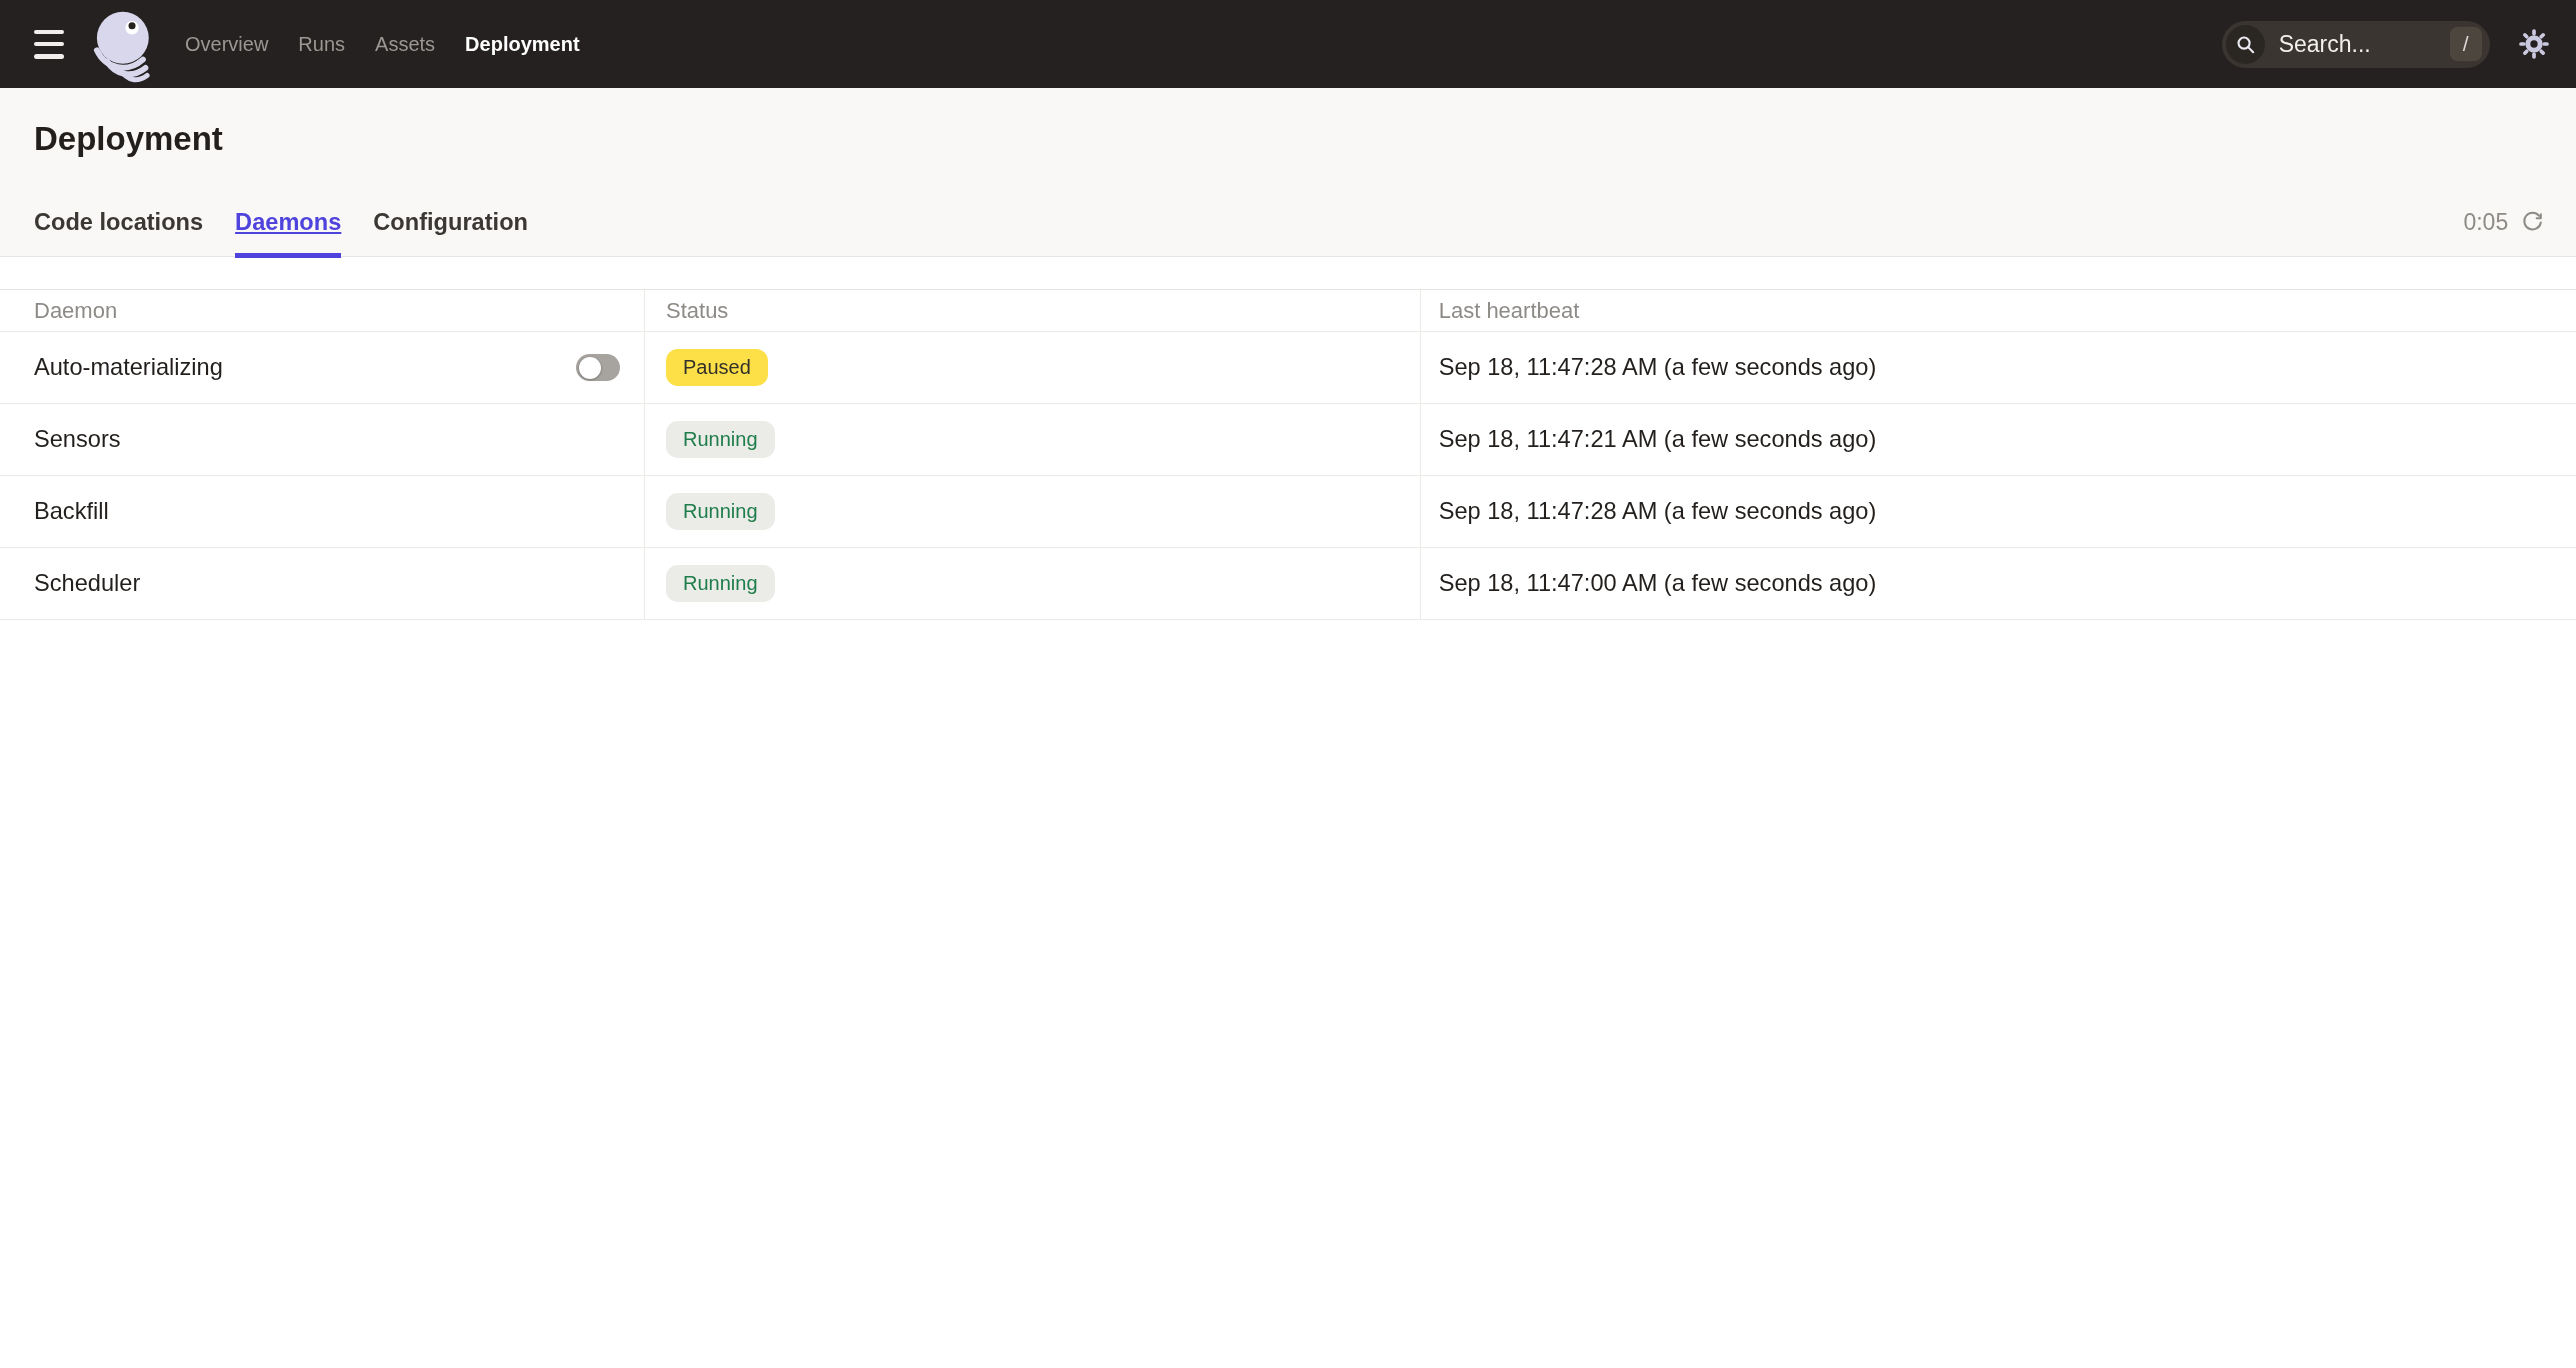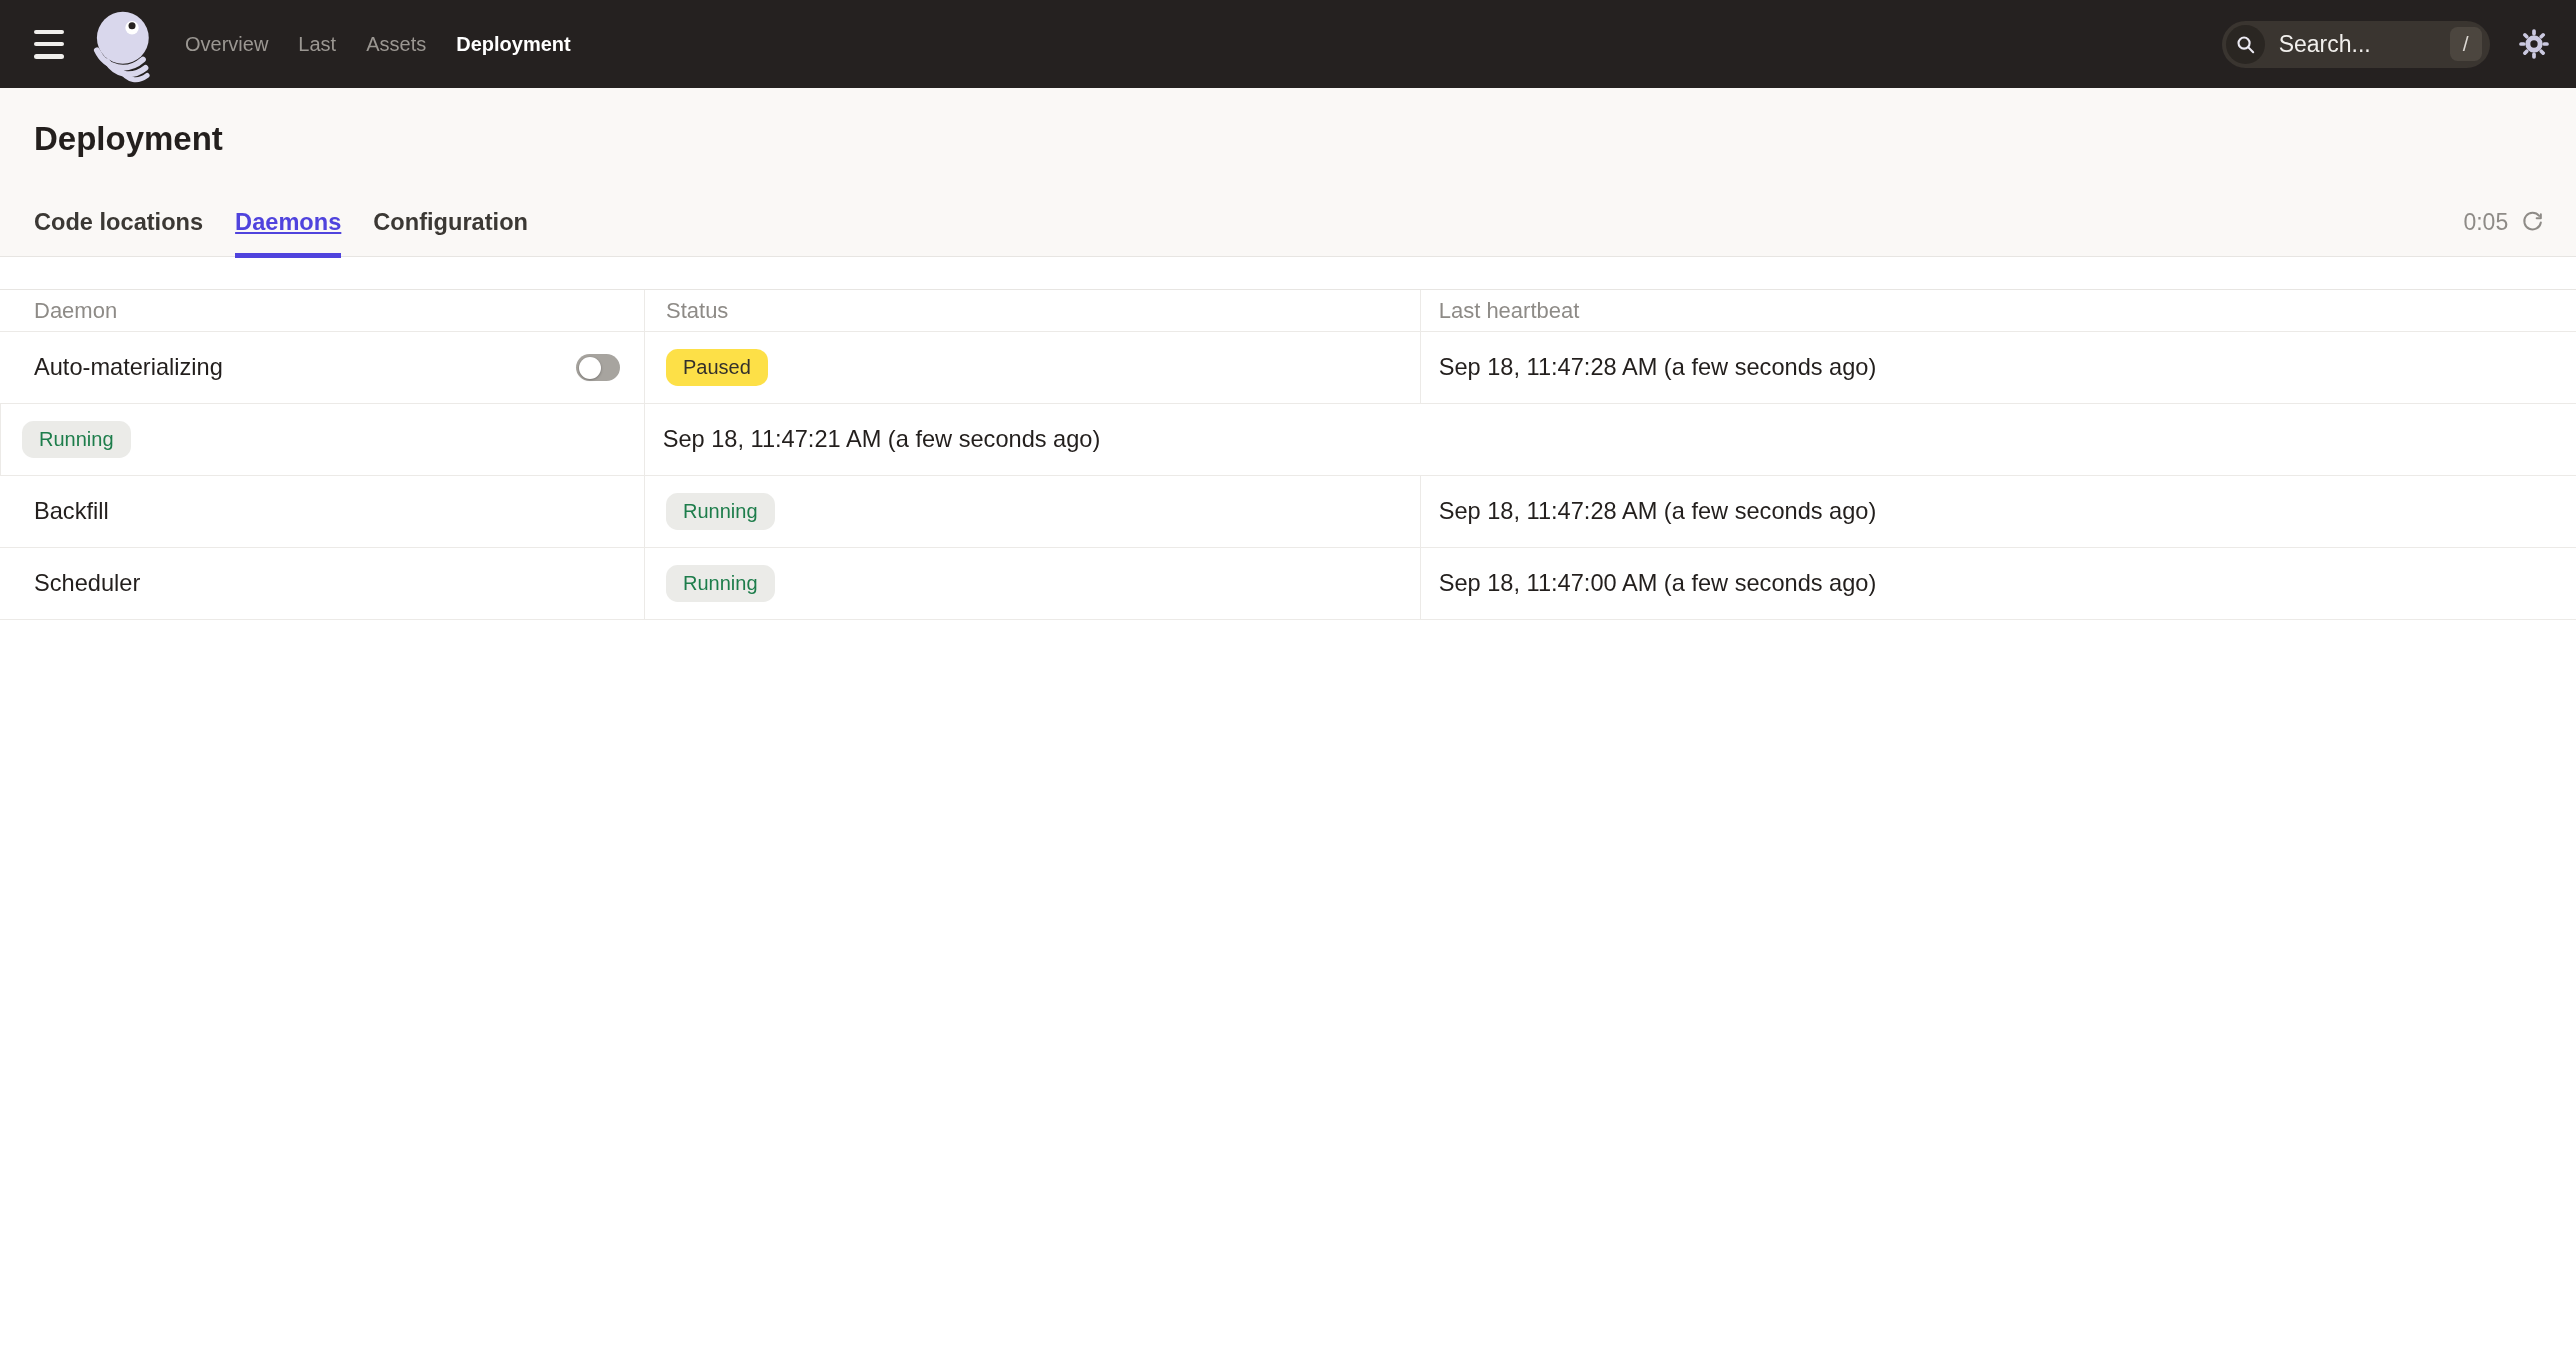--- a/index.html
+++ b/index.html
@@ -75,21 +75,21 @@
       <circle cx="55" cy="26" r="8" fill="#ffffff"></circle>
       <circle cx="55" cy="23.5" r="4.2" fill="#262220"></circle>
       <path d="M13 53 C 24 76, 50 80, 68 64" stroke="#D9D7EC" stroke-width="7" fill="none" stroke-linecap="round"></path>
       <path d="M25 66 C 36 84, 56 86, 71 74" stroke="#D9D7EC" stroke-width="7" fill="none" stroke-linecap="round"></path>
       <path d="M41 76 C 50 90, 62 91, 73 83" stroke="#D9D7EC" stroke-width="6" fill="none" stroke-linecap="round"></path>
     </svg>
   </div>
 
   <nav class="nav-items">
     <a class="nav-item">Overview</a>
-    <a class="nav-item">Last</a>
+    <a class="nav-item">Runs</a>
     <a class="nav-item">Assets</a>
     <a class="nav-item active">Deployment</a>
   </nav>
 
   <div class="nav-right">
     <div class="search">
       <span class="search-circle">
         <svg width="23" height="23" viewBox="0 0 24 24" fill="none" stroke="#ECEAF2" stroke-width="2.2" stroke-linecap="round">
           <circle cx="10.5" cy="10.5" r="5.8"></circle>
           <line x1="15" y1="15" x2="20" y2="20"></line>
@@ -152,20 +152,23 @@
       </div>
       <div class="td c2">
         <span class="badge" data-kind="paused">Paused</span>
       </div>
       <div class="td c3">
         <span class="cell-text">Sep 18, 11:47:28 AM (a few seconds ago)</span>
       </div>
     </div>
 
     <div class="tr body">
+      <div class="td daemon-cell">
+        <span class="cell-text">Sensors</span>
+      </div>
       <div class="td c2">
         <span class="badge" data-kind="running">Running</span>
       </div>
       <div class="td c3">
         <span class="cell-text">Sep 18, 11:47:21 AM (a few seconds ago)</span>
       </div>
     </div>
 
     <div class="tr body">
       <div class="td daemon-cell">

